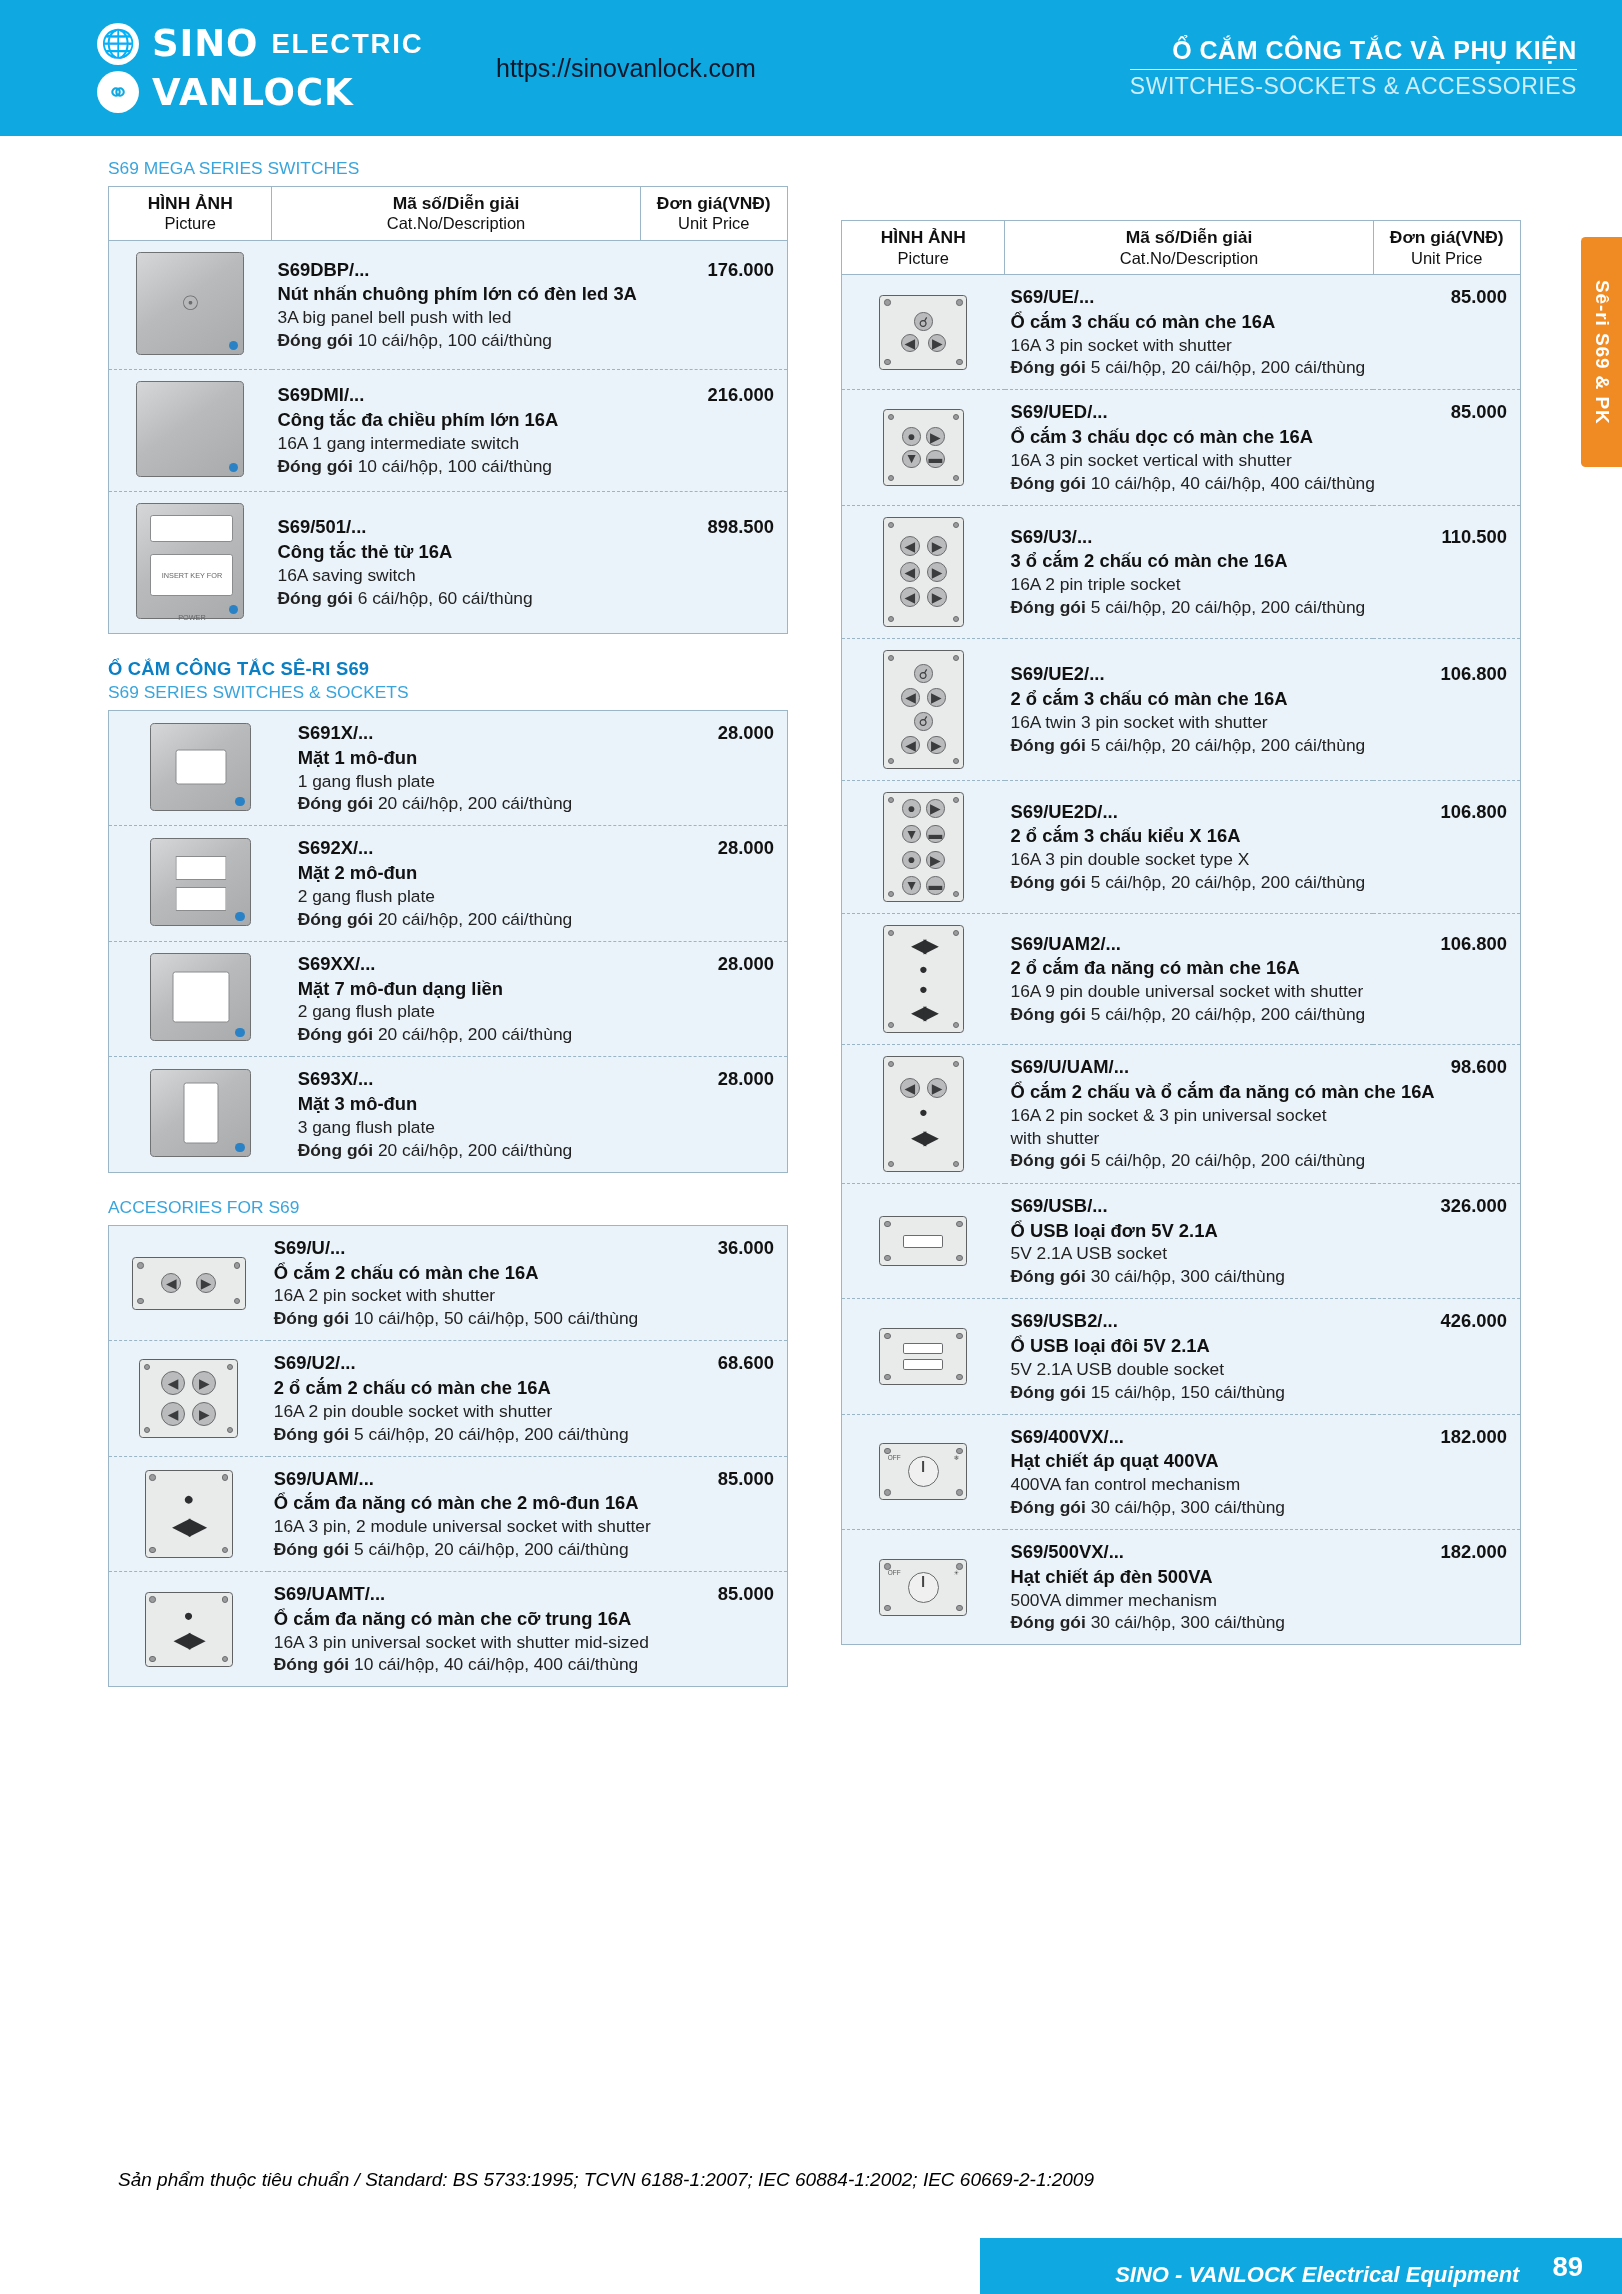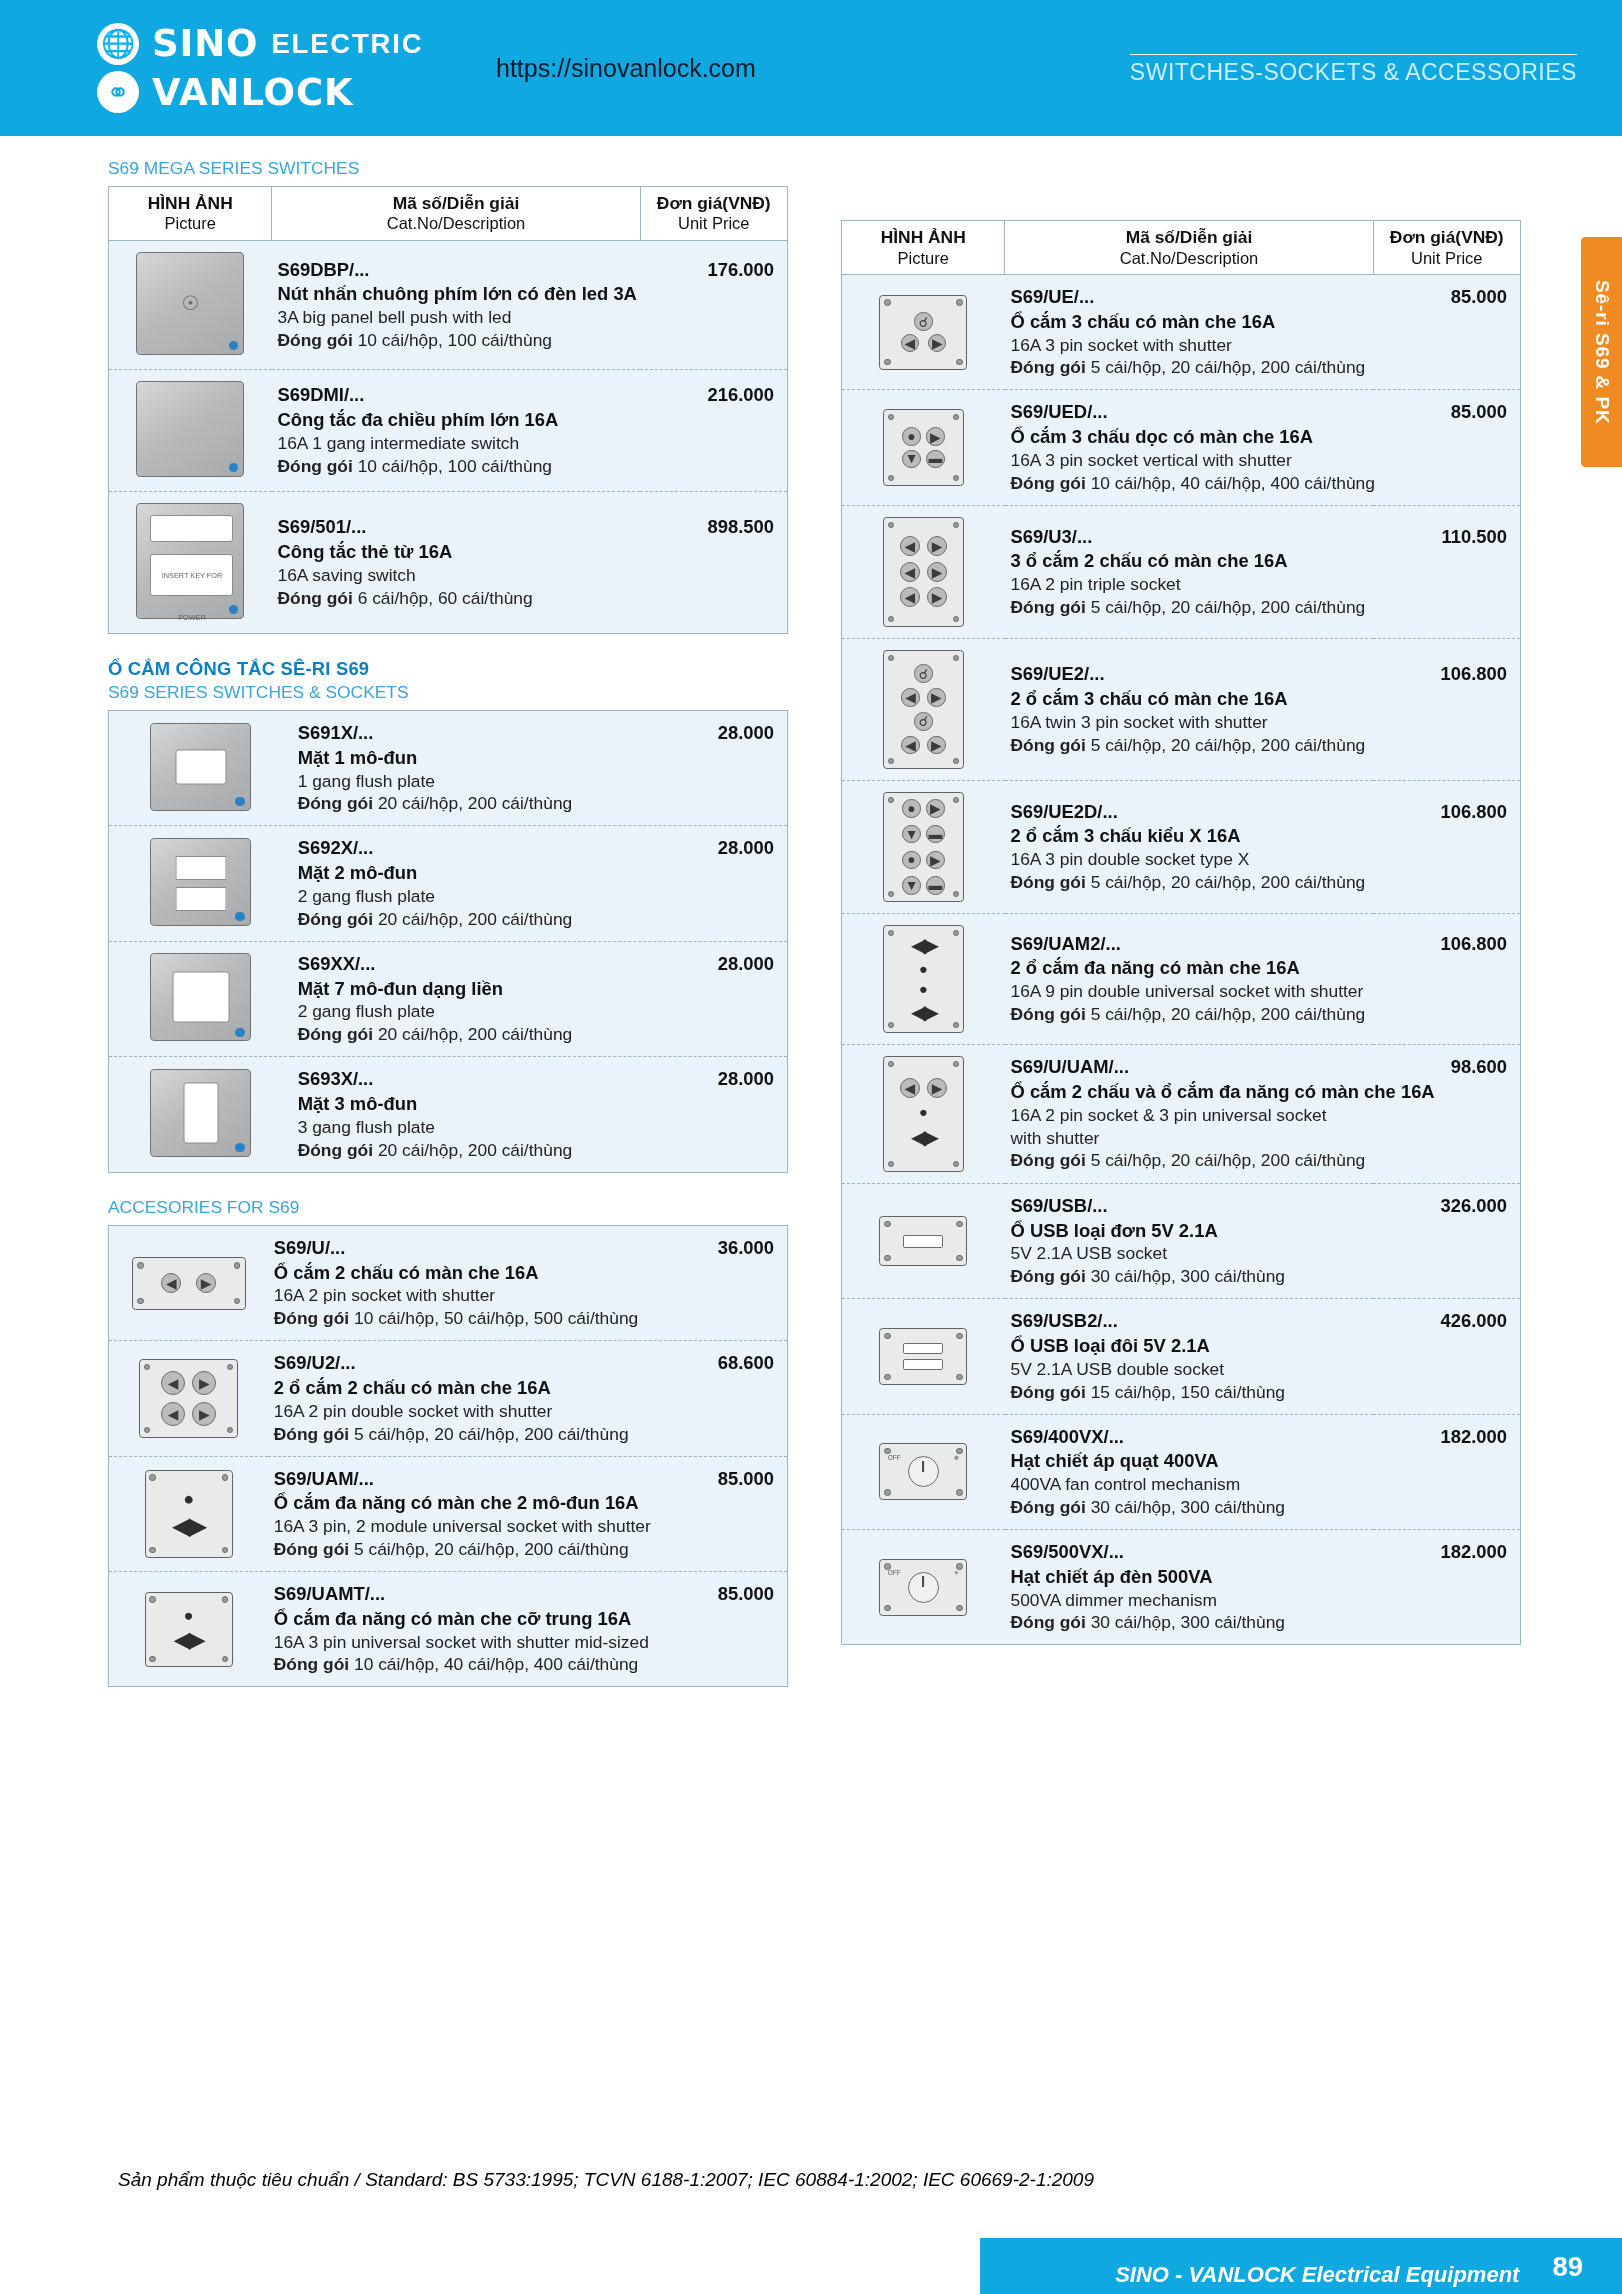--- a/index.html
+++ b/index.html
@@ -183,20 +183,21 @@
       <span class="logo-text-sino">SINO</span>
       <span class="logo-text-electric">ELECTRIC</span>
     </div>
     <div class="logo-row">
       <span class="logo-mark">⚭</span>
       <span class="logo-text-vanlock">VANLOCK</span>
     </div>
   </div>
   <div class="header-url">https://sinovanlock.com</div>
   <div class="header-titles">
+    <div class="header-title-vn">Ổ CẮM CÔNG TẮC VÀ PHỤ KIỆN</div>
     <div class="header-title-en">SWITCHES-SOCKETS &amp; ACCESSORIES</div>
   </div>
 </div>
 
 <div class="side-tab">
   <span>Sê-ri S69 &amp; PK</span>
 </div>
 
 <div class="page">
   <div class="columns">

